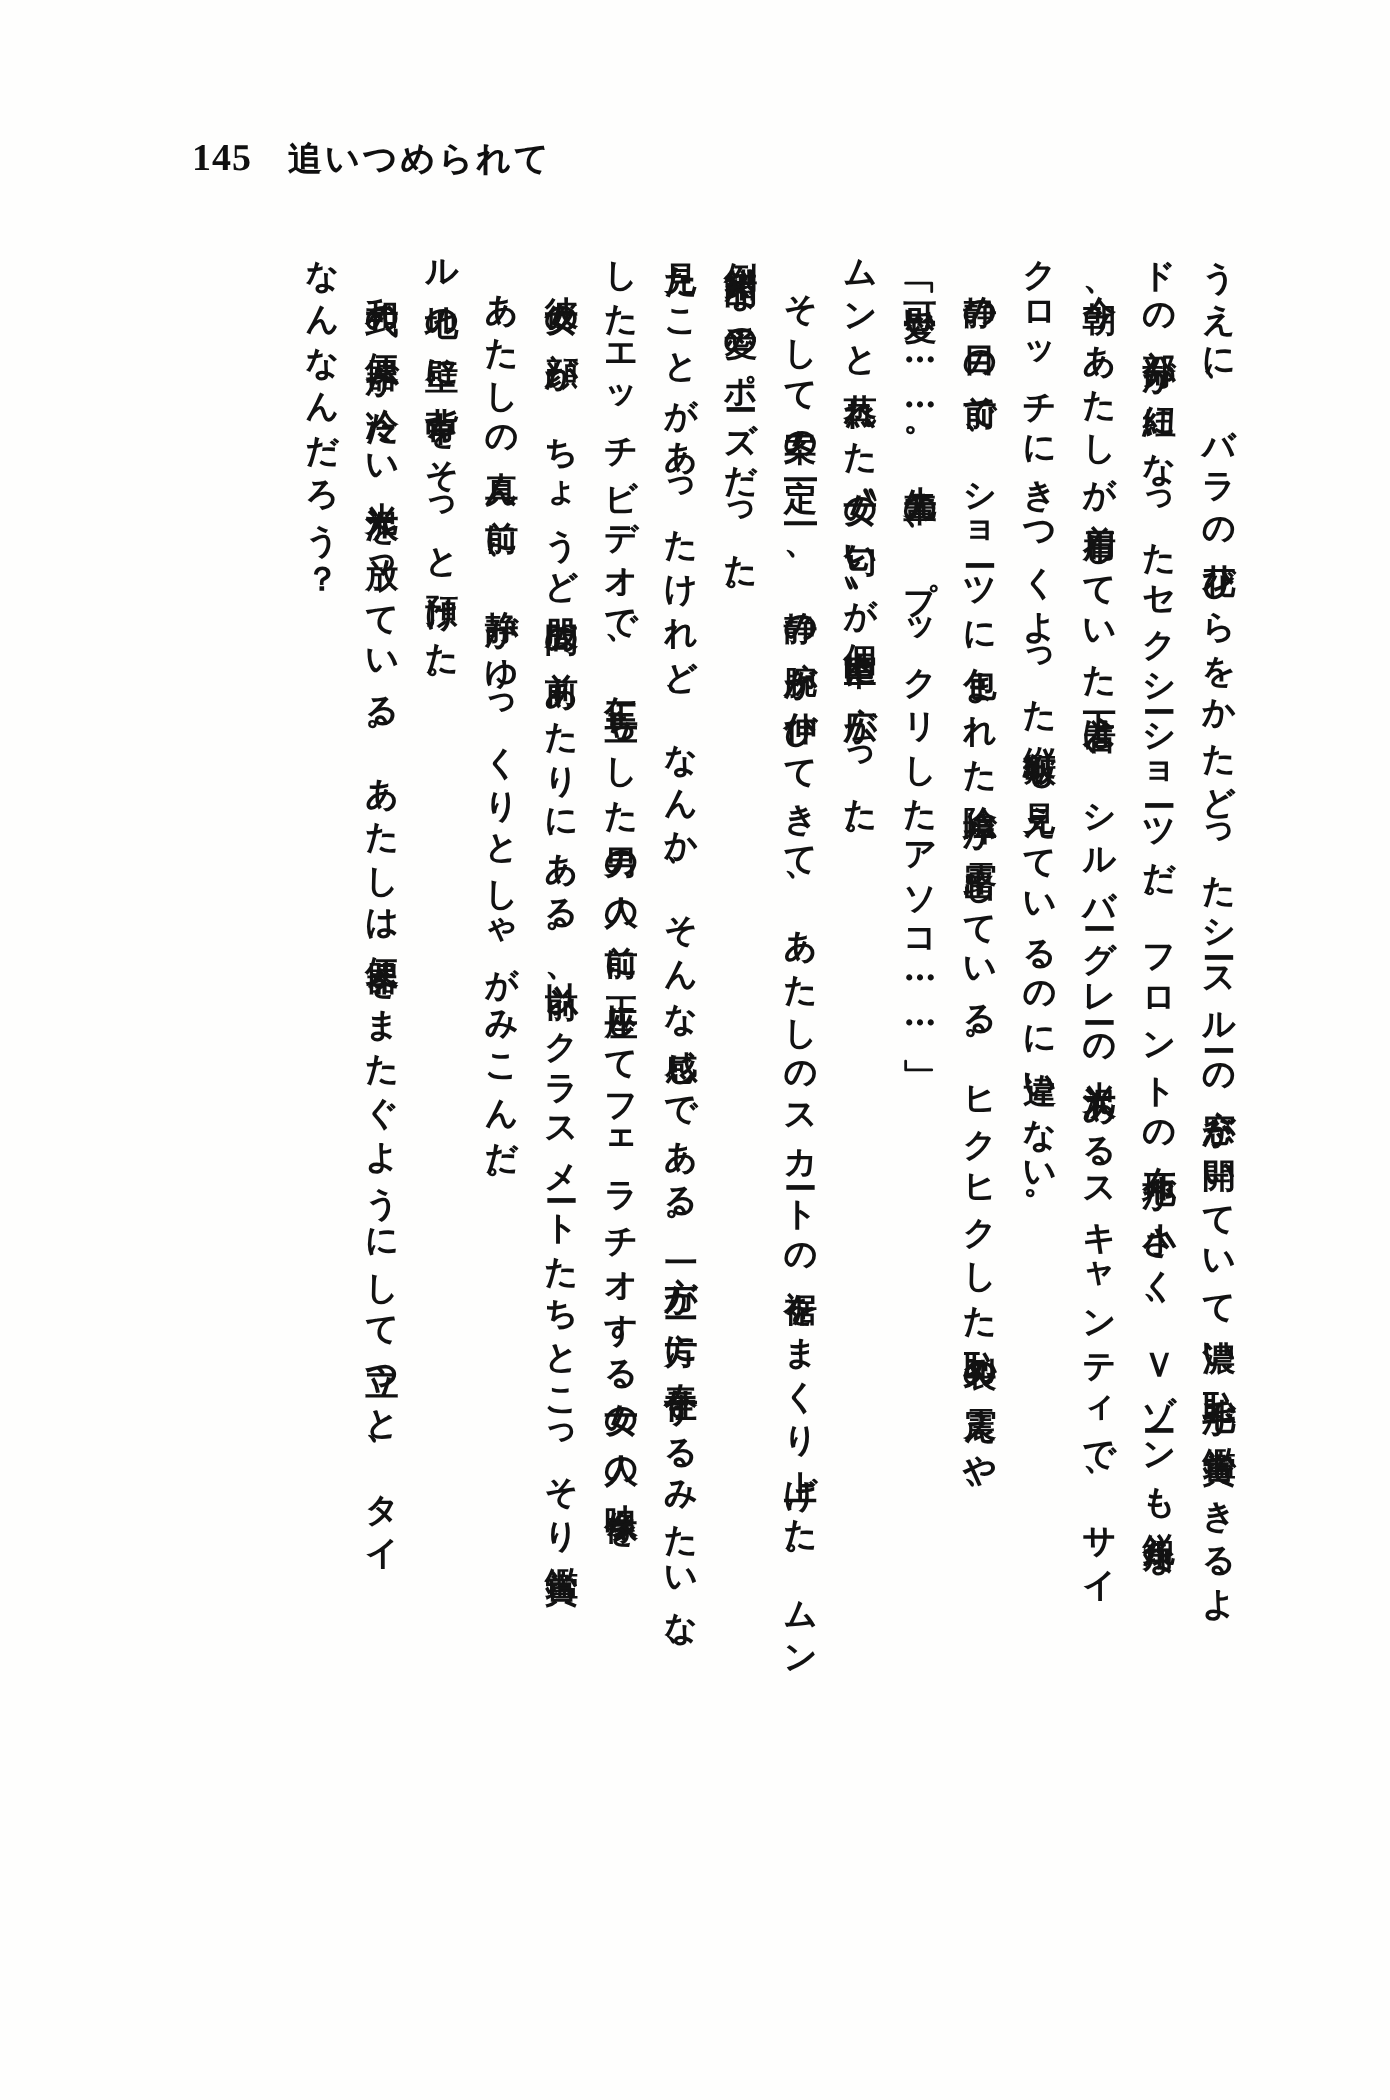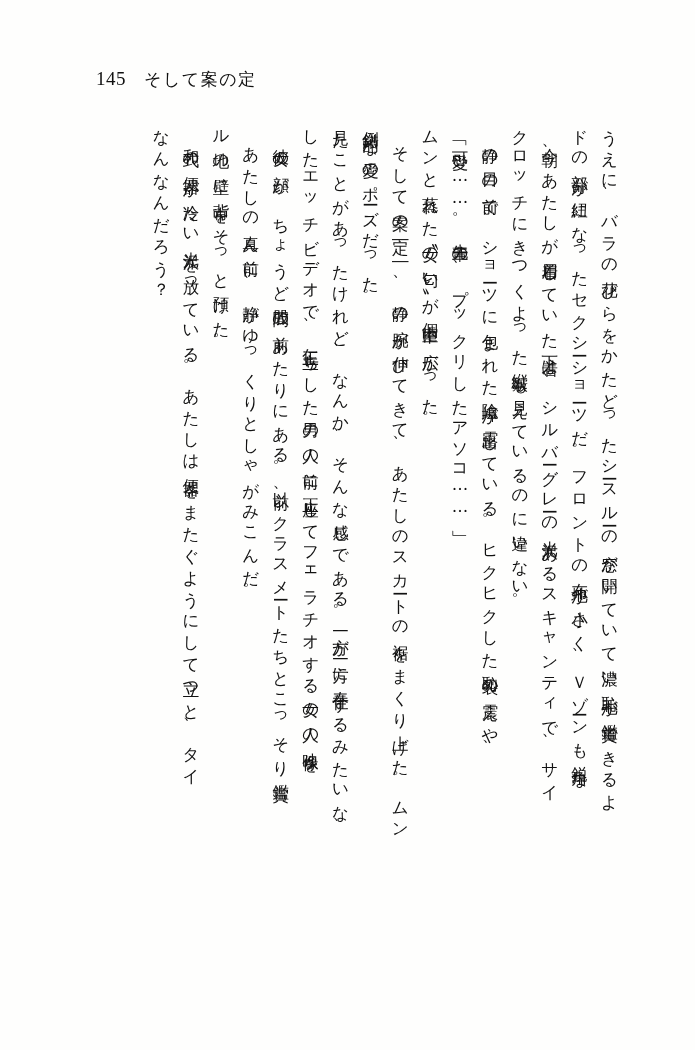--- a/index.html
+++ b/index.html
@@ -14,20 +14,21 @@
     font-family: "DejaVu Serif", serif;
     color: #141414;
     position: relative;
   }
 
   
   .page {
     position: absolute;
     inset: 0;
     background: #fefefd;
+    font-weight: bold;
   }
 
   
   .header {
     position: absolute;
     top: 68px;
     left: 96px;
     display: flex;
     align-items: baseline;
     gap: 18px;
@@ -74,21 +75,21 @@
   
   .tcol.indent { padding-top: 17px; }
 </style>
 </head>
 <body>
 
 <div class="page">
 
   <div class="header">
     <span class="page-number">145</span>
-    <span class="chapter-title">そして案の定</span>
+    <span class="chapter-title">追いつめられて</span>
   </div>
 
   <div class="body-text">
     <div class="tcol">なんなんだろう？</div>
     <div class="tcol indent">和式の便器が冷たい光沢を放っている。あたしは便器をまたぐようにして立つと、タイ</div>
     <div class="tcol">ル地の壁に背中をそっと預けた。</div>
     <div class="tcol indent">あたしの真ん前に、静がゆっくりとしゃがみこんだ。</div>
     <div class="tcol indent">彼女の顔が、ちょうど股間の前あたりにある。以前、クラスメートたちとこっそり鑑賞</div>
     <div class="tcol">したエッチビデオで、仁王立ちした男の人の前に正座してフェラチオする女の人の映像を</div>
     <div class="tcol">見たことがあったけれど、なんか、そんな感じである。一方が一方に奉仕するみたいな、</div>

